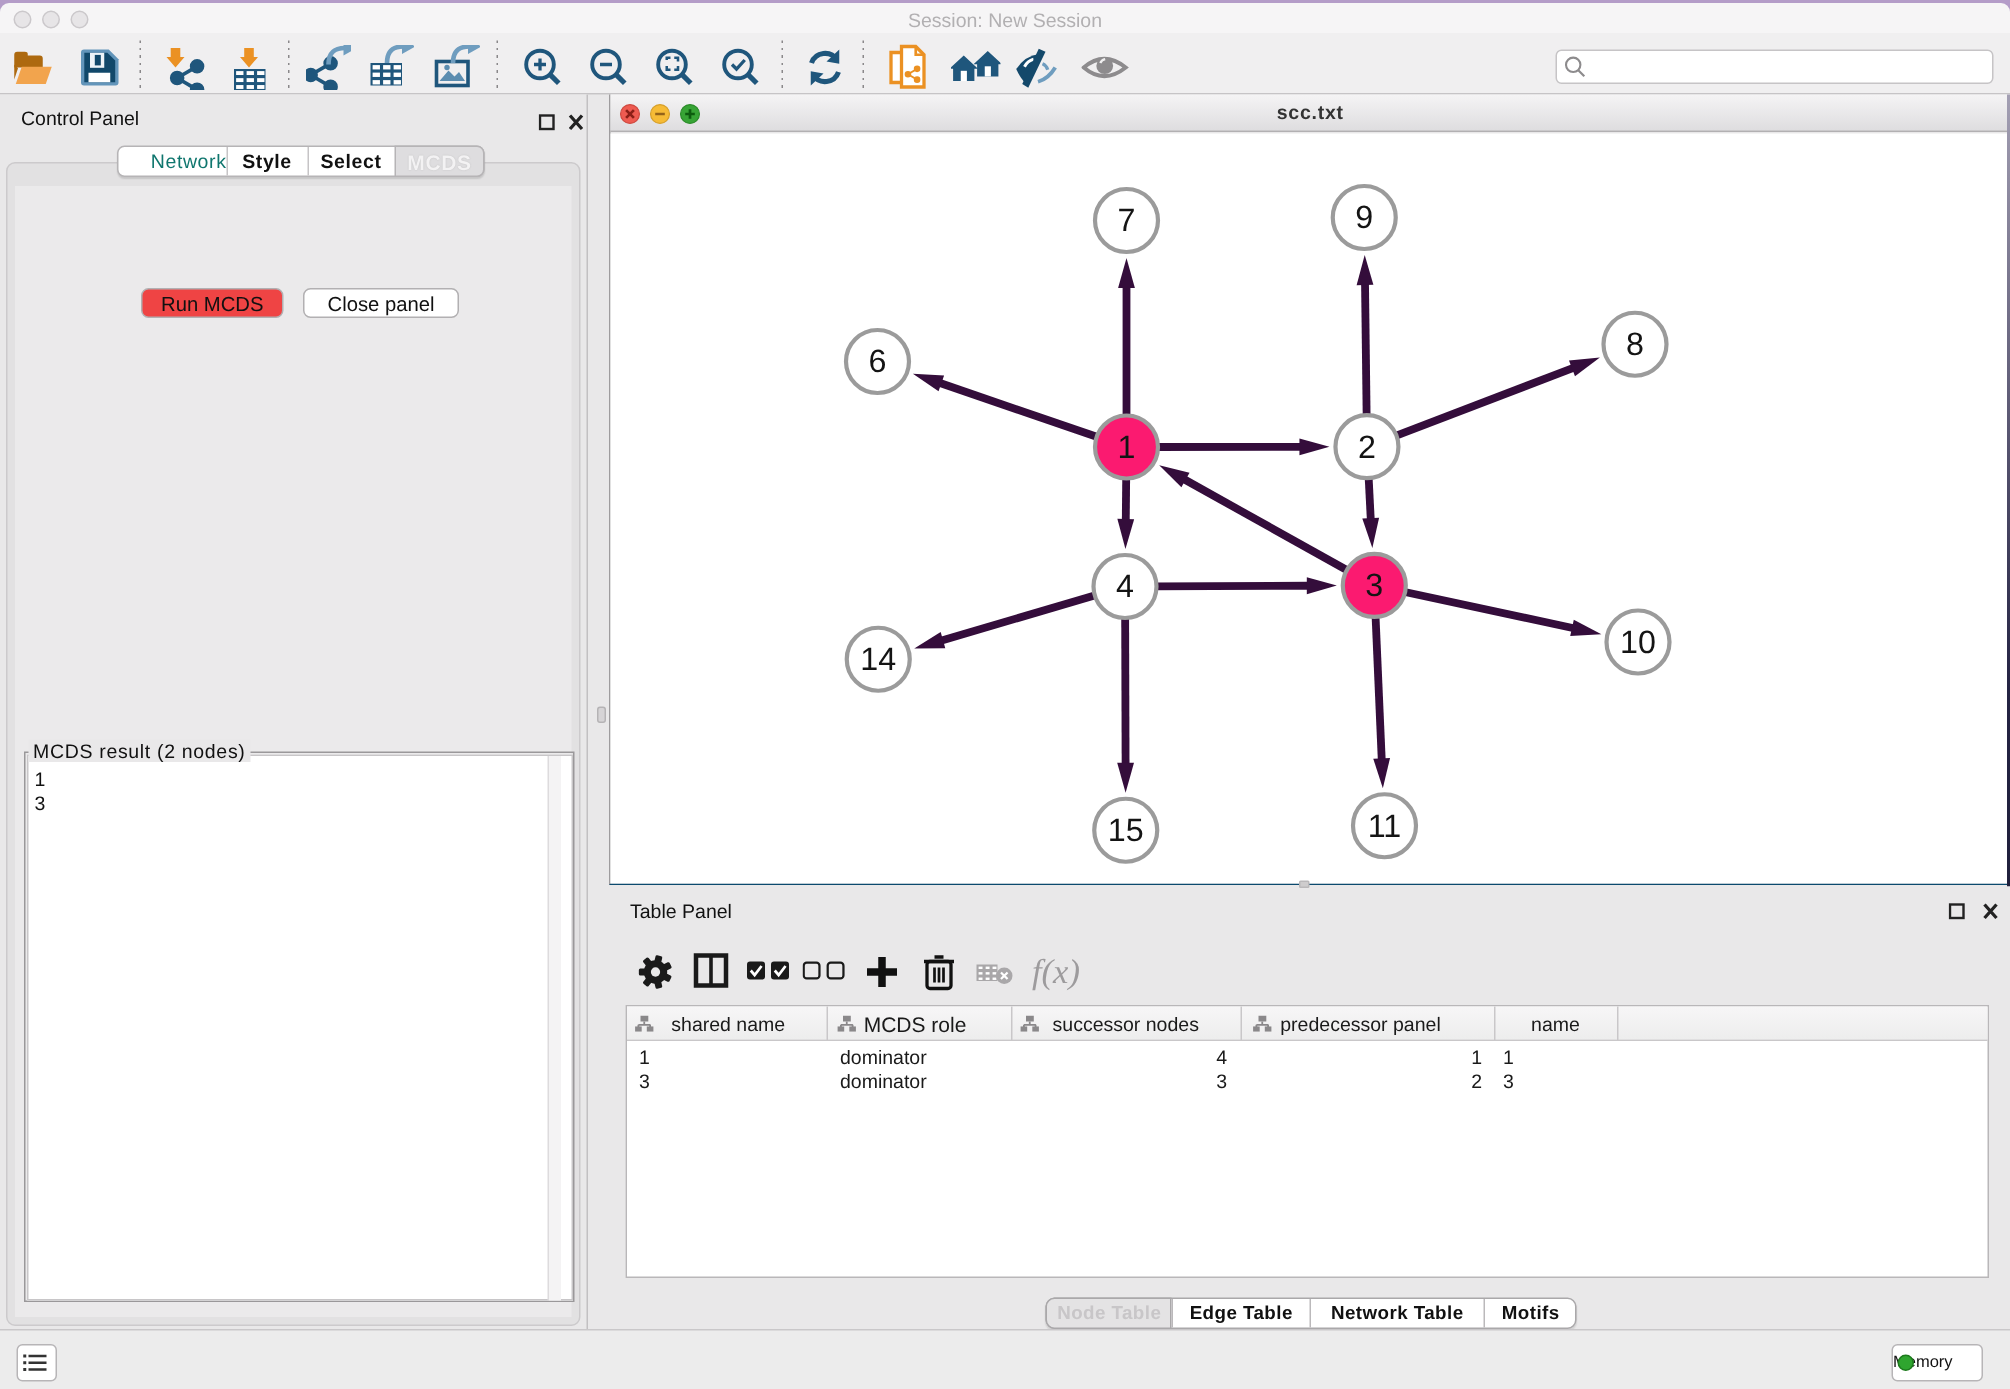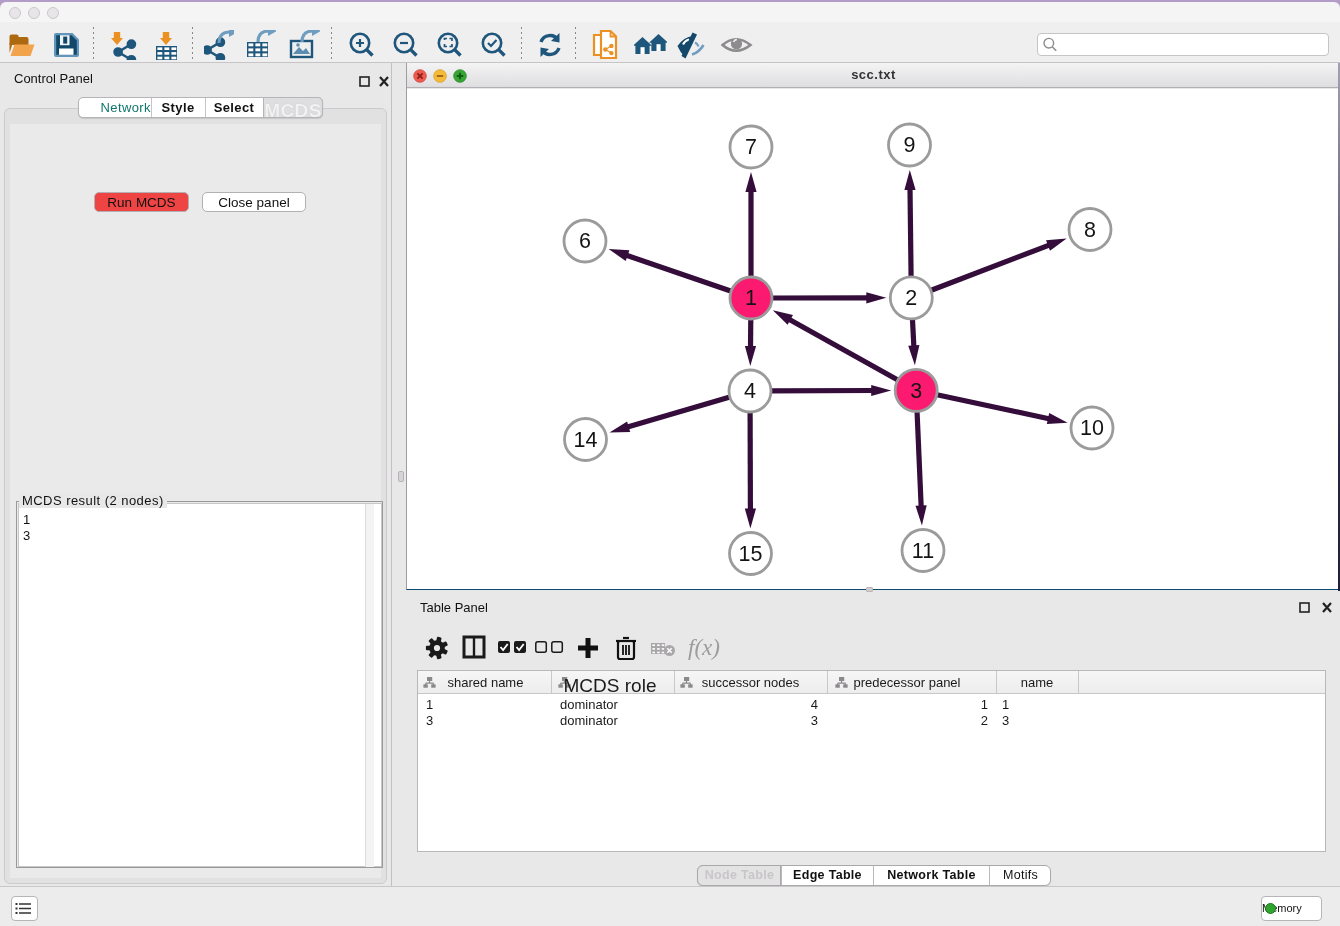--- a/index.html
+++ b/index.html
@@ -7,20 +7,21 @@
 .tl-gray{width:12px;height:12px;border-radius:50%;background:#e7e5e7;border:1px solid #cbc8cb}
 svg{display:block}
 </style></head><body>
 <div id="app">
 
 <div class="abs" style="left:0;top:0;width:1340px;height:10px;background:#b49cc8"></div>
 <div class="abs" style="left:0;top:2px;width:1340px;height:20px;background:#f6f5f6;border-radius:6px 6px 0 0"></div>
 <div class="abs tl-gray" style="left:9px;top:7px"></div>
 <div class="abs tl-gray" style="left:28px;top:7px"></div>
 <div class="abs tl-gray" style="left:47px;top:7px"></div>
+<div class="abs" style="left:0;top:6px;width:1340px;text-align:center;font-size:13px;color:#b2b0b2">Session: New Session</div>
 
 <div class="abs" style="left:0;top:22px;width:1340px;height:41px;background:#f0eff0;border-bottom:1px solid #c6c4c6">
       <svg class="abs" style="left:8px;top:11px" width="30" height="25" viewBox="0 0 30 25">
 <path d="M1.5 3.5 Q1.5 1.5 3.5 1.5 L8.5 1.5 Q10.5 1.5 10.5 3 L10.5 4 L18.5 4 Q20.5 4 20.5 6 L20.5 12 L1.5 12 Z" fill="#ad690f"></path>
 <path d="M1.5 20 L1.5 10 L4 12.5 Z" fill="#ad690f"></path>
 <path d="M6.5 11.5 L26.5 11.5 L22.5 23 L2.5 23 Z" fill="#f2a44d"></path>
       </svg>
 <svg class="abs" style="left:53px;top:10px" width="27" height="26" viewBox="0 0 27 26">
 <path d="M1 3 Q1 1 3 1 L19.5 1 L26 7.5 L26 23 Q26 25 24 25 L3 25 Q1 25 1 23 Z" fill="#6395ba"></path>
 <path d="M3.2 3.2 L18.6 3.2 L23.8 8.4 L23.8 22.8 L3.2 22.8 Z" fill="#11486a"></path>
@@ -165,21 +166,21 @@
   <div class="abs" style="left:4px;top:45px;width:383px;height:776px;background:#e2e1e2;border:1px solid #cccacc;border-radius:6px"></div>
   <div class="abs" style="left:10px;top:61px;width:371px;height:754px;background:#ebeaeb"></div>
 
   <div class="abs" style="left:78px;top:34px;width:245px;height:21px;background:#fff;border:1px solid #b6b4b6;border-radius:5px;box-shadow:0 1px 1px rgba(0,0,0,0.12)"></div>
   <div class="abs" style="left:263px;top:34px;width:60px;height:21px;background:#dedddf;border:1px solid #b6b4b6;border-radius:0 5px 5px 0"></div>
   <div class="abs" style="left:151px;top:35px;width:1px;height:19px;background:#c6c4c6"></div>
   <div class="abs" style="left:205px;top:35px;width:1px;height:19px;background:#c6c4c6"></div>
   <div class="abs" style="left:78px;top:37px;width:73px;text-align:right;font-size:13px;font-weight:normal;letter-spacing:0.4px;color:#0f766e">Network</div>
   <div class="abs" style="left:151px;top:37px;width:54px;text-align:center;font-size:13px;font-weight:bold;letter-spacing:0.4px;color:#111">Style</div>
   <div class="abs" style="left:205px;top:37px;width:58px;text-align:center;font-size:13px;font-weight:bold;letter-spacing:0.4px;color:#111">Select</div>
-  <div class="abs" style="left:263px;top:37px;width:60px;text-align:center;font-size:19px;font-weight:bold;letter-spacing:0.4px;color:#f3f2f3;text-shadow:0 0 1px #bbb">MCDS</div>
+  <div class="abs" style="left:263px;top:37px;width:60px;text-align:center;font-size:14px;font-weight:bold;letter-spacing:0.4px;color:#f3f2f3;text-shadow:0 0 1px #bbb">MCDS</div>
 
   <div class="abs" style="left:94px;top:129px;width:95px;height:20px;background:#ef4444;border:1px solid #b2b0b2;border-radius:5px;text-align:center;font-size:13.5px;color:#111;line-height:19px">Run MCDS</div>
   <div class="abs" style="left:202px;top:129px;width:104px;height:20px;background:#fff;border:1px solid #b2b0b2;border-radius:5px;text-align:center;font-size:13.5px;color:#111;line-height:19px">Close panel</div>
 
   <div class="abs" style="left:16px;top:438px;width:367px;height:367px;border:1px solid #9a989a">
      <div class="abs" style="left:1px;top:1px;width:364px;height:364px;background:#fff;border:1px solid #c8c6c8"></div>
      <div class="abs" style="left:348px;top:2px;width:1px;height:363px;background:#dddbdd"></div>
      <div class="abs" style="left:349px;top:2px;width:8px;height:363px;background:#f4f3f4"></div>
      <div class="abs" style="left:6px;top:10px;font-size:13px;color:#111;line-height:16px">1<br>3</div>
   </div>
@@ -340,21 +341,21 @@
 <rect x="0.4" y="7.3" width="4.4" height="3.4" fill="#8a888a"></rect>
 <rect x="8.2" y="7.3" width="4.4" height="3.4" fill="#8a888a"></rect>
         </svg>
 <svg class="abs" style="left:417px;top:6px" width="13" height="11">
 <rect x="4" y="0" width="5.2" height="4" fill="#8a888a"></rect>
 <path d="M6.5 4 v2.2 M2.6 6.2 h8 M2.6 6.2 v1.5 M10.4 6.2 v1.5" stroke="#8a888a" stroke-width="1.2" fill="none"></path>
 <rect x="0.4" y="7.3" width="4.4" height="3.4" fill="#8a888a"></rect>
 <rect x="8.2" y="7.3" width="4.4" height="3.4" fill="#8a888a"></rect>
         </svg>
 <div class="abs" style="left:11px;top:4px;width:113px;text-align:center;font-size:13px;color:#1a1a1a">shared name</div>
-<div class="abs" style="left:137px;top:4px;width:110px;text-align:center;font-size:19px;color:#1a1a1a">MCDS role</div>
+<div class="abs" style="left:137px;top:4px;width:110px;text-align:center;font-size:14px;color:#1a1a1a">MCDS role</div>
 <div class="abs" style="left:262px;top:4px;width:141px;text-align:center;font-size:13px;color:#1a1a1a">successor nodes</div>
 <div class="abs" style="left:414px;top:4px;width:150px;text-align:center;font-size:13px;color:#1a1a1a">predecessor panel</div>
 <div class="abs" style="left:578px;top:4px;width:82px;text-align:center;font-size:13px;color:#1a1a1a">name</div>
     <div class="abs" style="left:8px;top:26px;font-size:13px;color:#1a1a1a">1</div>
     <div class="abs" style="left:142px;top:26px;font-size:13px;color:#1a1a1a">dominator</div>
     <div class="abs" style="left:260px;top:26px;width:140px;text-align:right;font-size:13px;color:#1a1a1a">4</div>
     <div class="abs" style="left:430px;top:26px;width:140px;text-align:right;font-size:13px;color:#1a1a1a">1</div>
     <div class="abs" style="left:584px;top:26px;font-size:13px;color:#1a1a1a">1</div>
     <div class="abs" style="left:8px;top:42px;font-size:13px;color:#1a1a1a">3</div>
     <div class="abs" style="left:142px;top:42px;font-size:13px;color:#1a1a1a">dominator</div>
@@ -363,21 +364,21 @@
     <div class="abs" style="left:584px;top:42px;font-size:13px;color:#1a1a1a">3</div>
   </div>
   <div class="abs" style="left:305px;top:274px;width:354px;height:21px;background:#fff;border:1px solid #aaa8aa;border-radius:6px;box-shadow:0 1px 1px rgba(0,0,0,0.1)"></div>
 <div class="abs" style="left:305px;top:274px;width:84px;height:21px;background:#e4e3e4;border:1px solid #aaa8aa;border-radius:6px 0 0 6px"></div>
 <div class="abs" style="left:389px;top:275px;width:1px;height:19px;background:#bbb9bb"></div>
 <div class="abs" style="left:481px;top:275px;width:1px;height:19px;background:#bbb9bb"></div>
 <div class="abs" style="left:597px;top:275px;width:1px;height:19px;background:#bbb9bb"></div>
 <div class="abs" style="left:305px;top:277px;width:85px;text-align:center;font-size:12.5px;font-weight:bold;letter-spacing:0.3px;color:#c8c6c8">Node Table</div>
 <div class="abs" style="left:390px;top:277px;width:91px;text-align:center;font-size:12.5px;font-weight:bold;letter-spacing:0.3px;color:#111">Edge Table</div>
 <div class="abs" style="left:482px;top:277px;width:115px;text-align:center;font-size:12.5px;font-weight:bold;letter-spacing:0.3px;color:#111">Network Table</div>
-<div class="abs" style="left:598px;top:277px;width:61px;text-align:center;font-size:12.5px;font-weight:normal;letter-spacing:0.3px;color:#111">Motifs</div>
+<div class="abs" style="left:598px;top:277px;width:61px;text-align:center;font-size:12.5px;font-weight:bold;letter-spacing:0.3px;color:#111">Motifs</div>
 </div>
 
 <div class="abs" style="left:398px;top:471px;width:6px;height:11px;background:#d6d4d6;border:1px solid #b5b3b5;border-radius:2px"></div>
 <div class="abs" style="left:866px;top:587px;width:7px;height:5px;background:#cecccd;border:1px solid #bab8ba;border-radius:1px"></div>
 
 <div class="abs" style="left:0;top:886px;width:1340px;height:40px;background:#ececec;border-top:1px solid #c9c7c9"></div>
 <div class="abs" style="left:11px;top:896px;width:27px;height:25px;background:#fff;border:1px solid #b7b5b7;border-radius:4px">
   <svg width="25" height="23">
         <g stroke="#333" stroke-width="1.6">
           <path d="M7 7 h12 M7 11.5 h12 M7 16 h12"></path>

